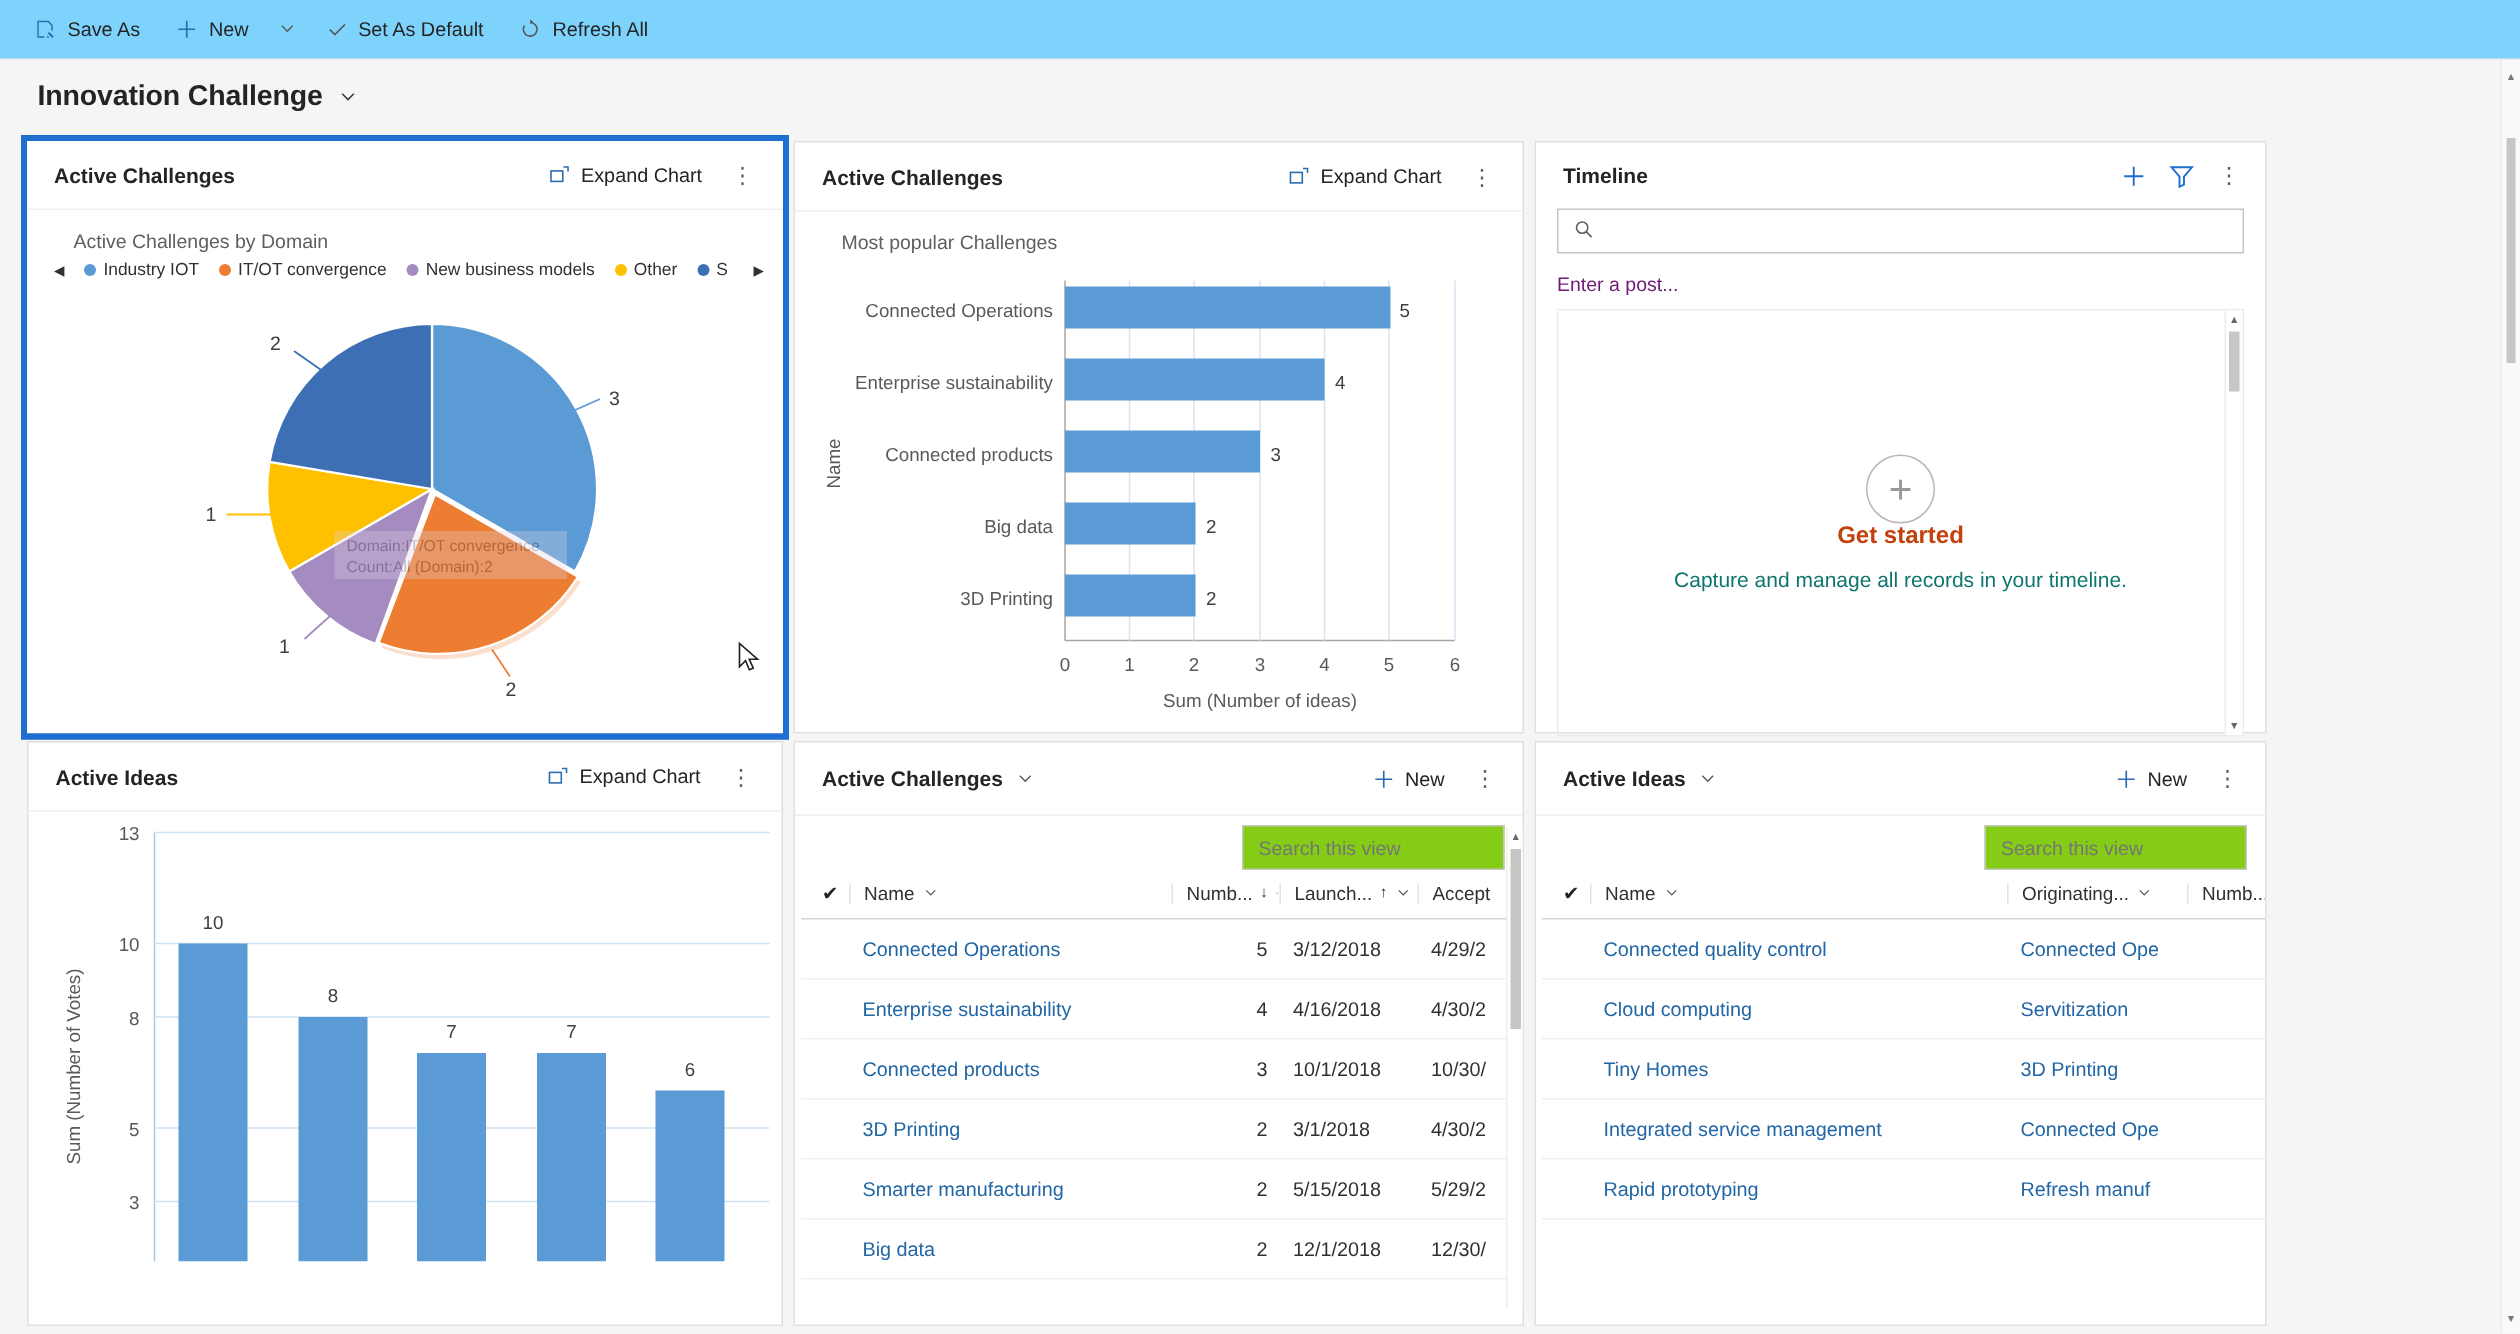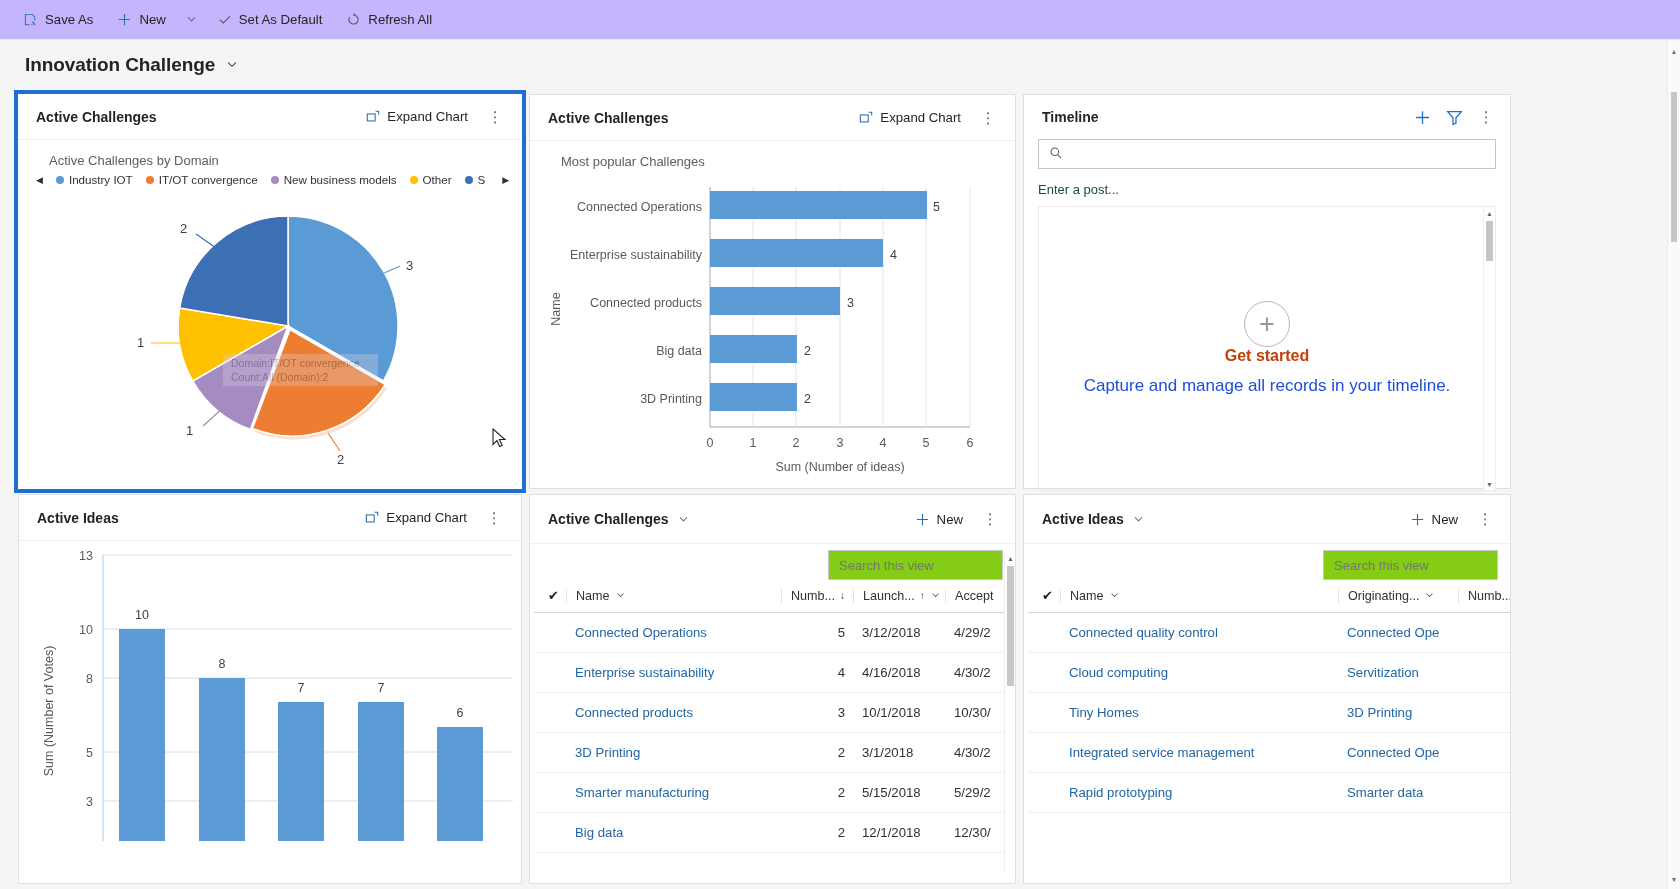--- a/index.html
+++ b/index.html
@@ -5,21 +5,21 @@
   * { box-sizing: border-box; margin:0; padding:0; }
   html,body { width:1680px; height:889px; overflow:hidden; }
   body {
     font-family: "Liberation Sans", sans-serif;
     background:#f5f5f5; color:#323130;
     font-size:13px; -webkit-font-smoothing:antialiased;
   }
 
   
   .cmdbar {
-    height:40px; background:#c4b5fd; display:flex; align-items:center;
+    height:40px; background:#7dd3fc; display:flex; align-items:center;
     padding-left:12px; gap:2px; border-bottom:1px solid #edebe9;
   }
   .cmd {
     display:flex; align-items:center; gap:7px; height:40px;
     padding:0 11px; font-size:13.2px; color:#242424; cursor:pointer;
     white-space:nowrap;
   }
   .cmd .gl { color:#2b6bb0; font-size:14px; line-height:1; display:flex; }
   .cmd.caret { padding:0 6px; }
   .cmd.caret svg { display:block; }
@@ -69,29 +69,29 @@
   .tl-head { height:44px; display:flex; align-items:center; padding:0 10px 0 18px; }
   .tl-icons { display:flex; align-items:center; gap:4px; }
   .tl-ic { width:28px; height:28px; display:flex; align-items:center;
            justify-content:center; cursor:pointer; color:#1f6fd0; }
   .tl-search {
     margin:0 14px; height:30px; border:1px solid #c8c6c4; display:flex;
     align-items:center; gap:9px; padding:0 10px; background:#fff;
   }
   .tl-search input { border:none; outline:none; font-size:13px; flex:1;
      font-family:"Liberation Sans",sans-serif; color:#323130; background:transparent;}
-  .tl-post { font-size:13px; color:#14532d; padding:13px 0 9px 14px; }
+  .tl-post { font-size:13px; color:#701a75; padding:13px 0 9px 14px; }
   .tl-body { border:1px solid #edebe9; margin:0 14px 0 14px; height:285px;
      position:relative; display:flex; flex-direction:column; align-items:center;
      justify-content:center; }
   .plus-circle { width:46px; height:46px; border-radius:50%; border:1.3px solid #b9b7b5;
      display:flex; align-items:center; justify-content:center; color:#9a9896; font-size:27px;
      font-weight:300; line-height:1; }
   .gs-title { font-size:16px; font-weight:600; color:#c2410c; }
-  .gs-sub { font-size:17px; color:#1d4ed8; margin-top:11px; }
+  .gs-sub { font-size:14px; color:#0f766e; margin-top:11px; }
 
   
   .vscroll { position:absolute; right:0; top:0; bottom:0; width:12px; background:#fff;
      border-left:1px solid #f0efee; }
   .vscroll .up, .vscroll .dn { height:12px; display:flex; align-items:center;
      justify-content:center; font-size:7px; color:#666; }
   .vscroll .thumb { position:absolute; left:2px; right:2px; background:#c8c6c4; }
 
   
   .grid-head { height:48px; display:flex; align-items:center; padding:0 12px 0 18px; }
@@ -627,21 +627,21 @@
               </tr>
             <tr>
                 <td></td>
                 <td class="link"><a>Integrated service management</a></td>
                 <td class="link"><a>Connected Ope</a></td>
                 <td></td>
               </tr>
             <tr>
                 <td></td>
                 <td class="link"><a>Rapid prototyping</a></td>
-                <td class="link"><a>Smarter data</a></td>
+                <td class="link"><a>Refresh manuf</a></td>
                 <td></td>
               </tr>
           </tbody>
         </table>
       </div>
     </div>
   </div>
 </div>
 
 <div style="position:absolute;right:0;top:40px;bottom:0;width:13px;background:#fafafa;border-left:1px solid #ececec;">

